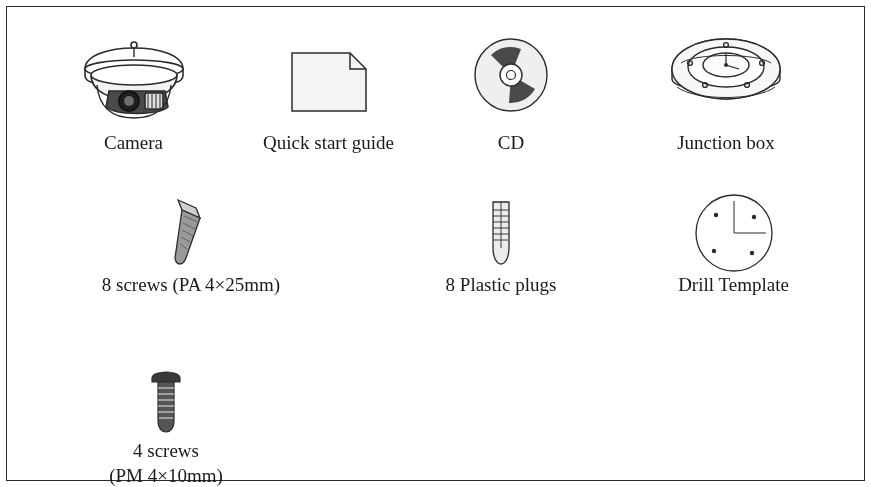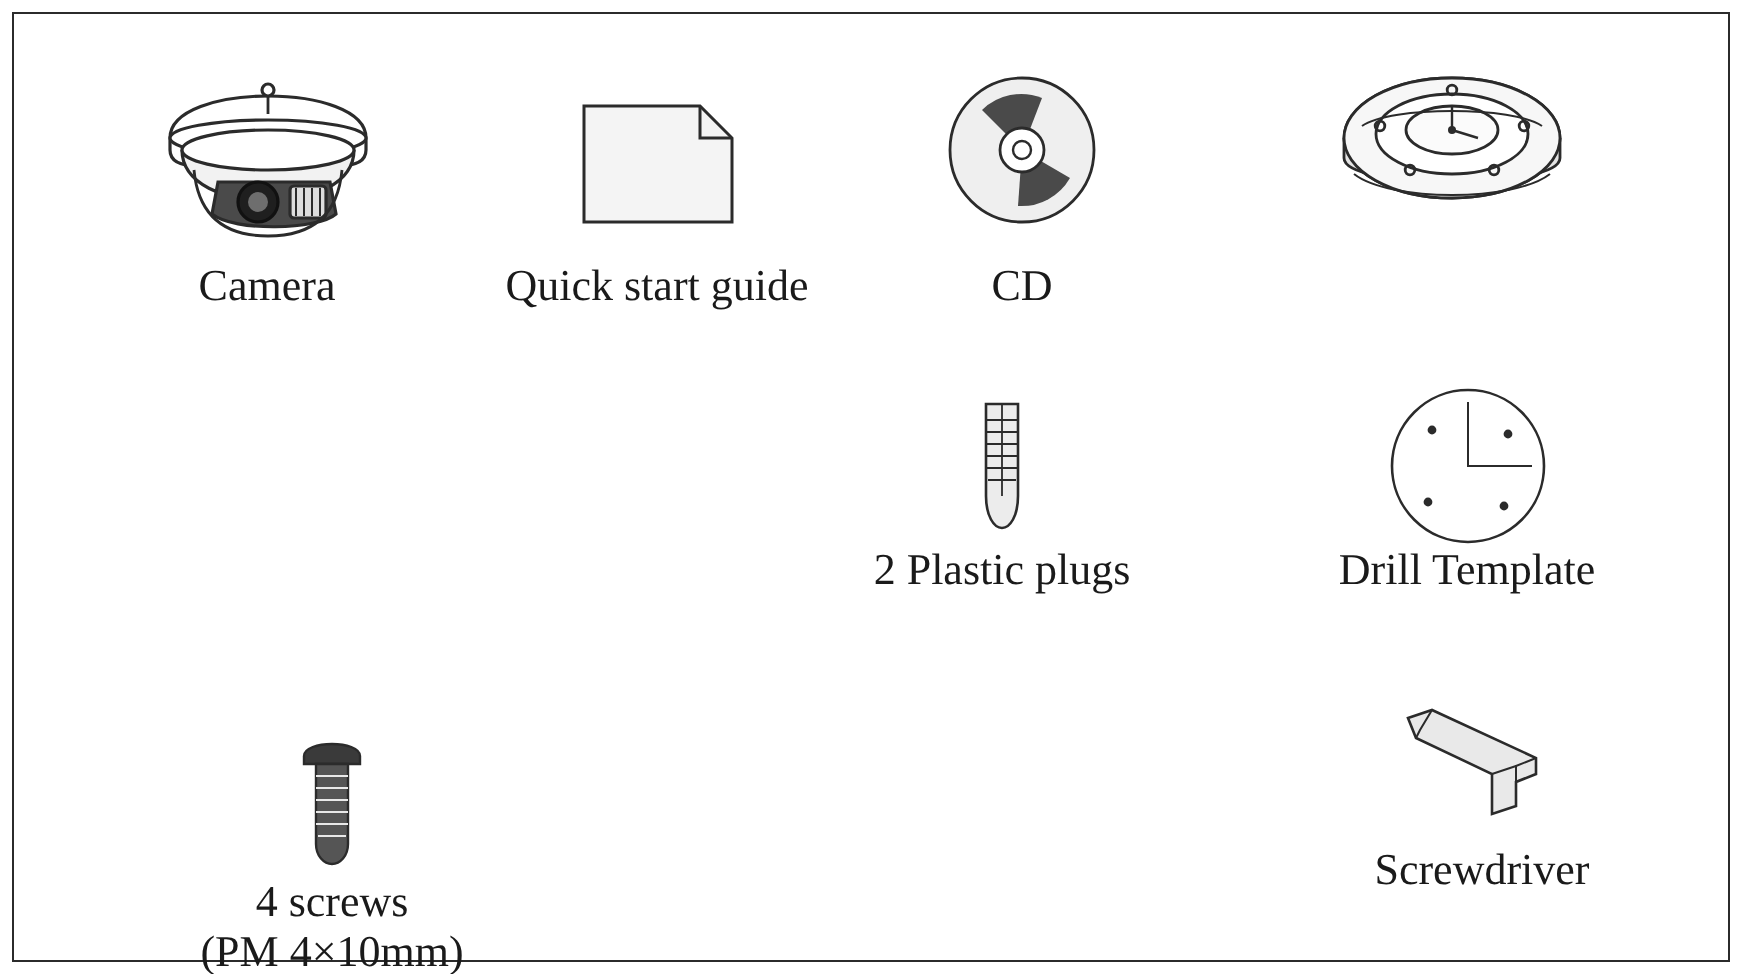--- a/index.html
+++ b/index.html
@@ -44,21 +44,21 @@
     align-items: center;
     justify-content: flex-start;
   }
   .art {
     display: flex;
     align-items: center;
     justify-content: center;
   }
   .caption {
     text-align: center;
-    font-size: 22px;
+    font-size: 19px;
     line-height: 25px;
     color: #1a1a1a;
     white-space: pre-line;
     font-family: "Liberation Serif", serif;
   }
   svg { display: block; }
 </style>
 </head>
 <body>
 
@@ -132,34 +132,47 @@
             <circle cx="25" cy="36" r="2.4"></circle>
             <circle cx="97" cy="36" r="2.4"></circle>
             <circle cx="40" cy="58" r="2.4"></circle>
             <circle cx="82" cy="58" r="2.4"></circle>
             <circle cx="61" cy="18" r="2.4"></circle>
             <path d="M16 36 C30 26, 92 26, 106 36" stroke-width="1"></path>
             <path d="M12 60 C30 74, 92 74, 110 60" stroke-width="1"></path>
           </g>
         </svg>
       </div>
-    </div>
-
+      <div class="caption">Junction box</div>
+    </div>
+
+    <div class="cell" style="left:20px; top:188px; width:330px; height:130px;">
+      <div class="art" style="width:330px;height:78px;">
+        <svg width="70" height="74" viewBox="0 0 70 74">
+          <g stroke="#2b2b2b" stroke-width="1.3">
+            <path d="M22 4 L40 12 L44 22 L26 14 Z" fill="#cfcfcf"></path>
+            <path d="M26 14 L44 22 L30 62 C27 70, 20 70, 19 62 Z" fill="#9a9a9a"></path>
+            <path d="M28 20 L41 26 M27 27 L39 33 M26 34 L37 40 M25 41 L34 46 M24 48 L31 53" stroke-width="0.9" stroke="#5a5a5a" fill="none"></path>
+          </g>
+        </svg>
+      </div>
+      <div class="caption">8 screws (PA 4×25mm)</div>
+    </div>
 
     <div class="cell" style="left:380px; top:188px; width:230px; height:130px;">
       <div class="art" style="width:230px;height:78px;">
         <svg width="44" height="74" viewBox="0 0 44 74">
           <g stroke="#2b2b2b" stroke-width="1.3" fill="#ececec">
             <path d="M14 6 L30 6 L30 52 C30 62, 26 68, 22 68 C18 68, 14 62, 14 52 Z"></path>
             <path d="M14 14 L30 14 M14 20 L30 20 M14 26 L30 26 M14 32 L30 32 M14 38 L30 38 M15 44 L29 44" stroke-width="0.9" fill="none"></path>
             <path d="M22 6 L22 52" stroke-width="0.9" fill="none"></path>
           </g>
         </svg>
       </div>
-      <div class="caption">2 Plastic plugs</div>
+      <div class="caption">8 Plastic plugs</div>
     </div>
 
     <div class="cell" style="left:615px; top:188px; width:225px; height:130px;">
       <div class="art" style="width:225px;height:78px;">
         <svg width="84" height="84" viewBox="0 0 84 84">
           <g stroke="#2b2b2b" stroke-width="1.3" fill="#ffffff">
             <circle cx="42" cy="42" r="38"></circle>
             <path d="M42 10 L42 42 L74 42" stroke-width="1" fill="none"></path>
             <circle cx="24" cy="24" r="2.2" fill="#2b2b2b" stroke="none"></circle>
             <circle cx="62" cy="26" r="2.2" fill="#2b2b2b" stroke="none"></circle>
@@ -179,28 +192,15 @@
             <path d="M16 18 L32 18 L32 58 C32 64, 28 68, 24 68 C20 68, 16 64, 16 58 Z" fill="#555555"></path>
             <path d="M16 24 L32 24 M16 30 L32 30 M16 36 L32 36 M16 42 L32 42 M16 48 L32 48 M17 54 L31 54" stroke="#e8e8e8" stroke-width="1" fill="none"></path>
           </g>
         </svg>
       </div>
       <div class="caption">4 screws
 (PM 4×10mm)</div>
     </div>
 
 
-    <div class="cell" style="left:620px; top:340px; width:230px; height:128px;">
-      <div class="art" style="width:230px;height:76px;">
-        <svg width="90" height="66" viewBox="0 0 90 66">
-          <g stroke="#2b2b2b" stroke-width="1.3" fill="#e9e9e9">
-            <path d="M8 8 L20 4 L72 28 L72 36 L62 40 L62 52 L50 56 L50 36 L12 18 Z"></path>
-            <path d="M20 4 L14 14 L12 18" fill="none" stroke-width="1"></path>
-            <path d="M72 28 L62 32 L62 40" fill="none" stroke-width="1"></path>
-            <path d="M62 32 L50 36" fill="none" stroke-width="1"></path>
-          </g>
-        </svg>
-      </div>
-      <div class="caption">Screwdriver</div>
-    </div>
 
   </div>
 </div>
 
 </body></html>

